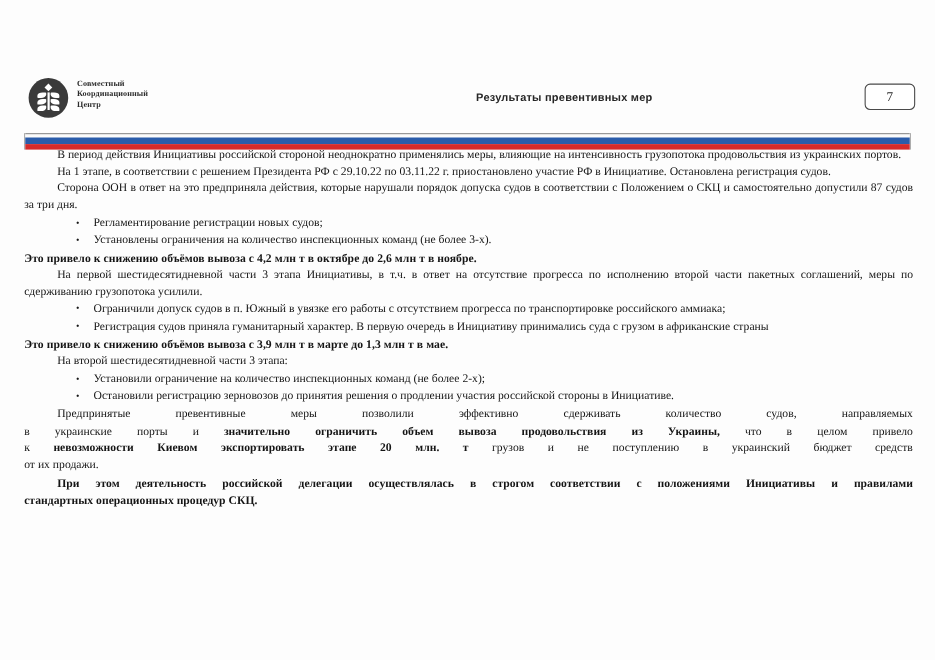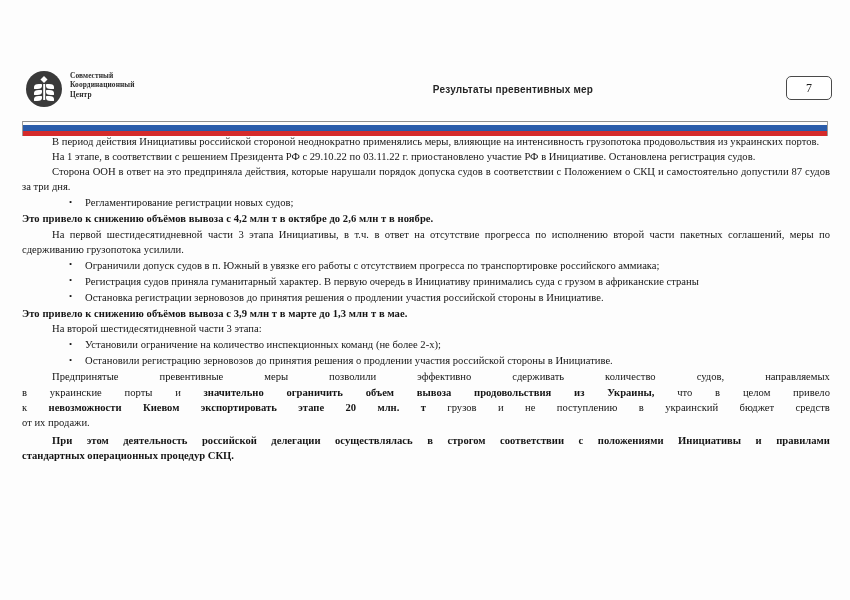--- a/index.html
+++ b/index.html
@@ -234,30 +234,30 @@
   </div>
 
   <div class="content">
 
     <p class="para">В период действия Инициативы российской стороной неоднократно применялись меры, влияющие на интенсивность грузопотока продовольствия из украинских портов.</p>
     <p class="para">На 1 этапе, в соответствии с решением Президента РФ с 29.10.22 по 03.11.22 г. приостановлено участие РФ в Инициативе. Остановлена регистрация судов.</p>
     <p class="para">Сторона ООН в ответ на это предприняла действия, которые нарушали порядок допуска судов в соответствии с Положением о СКЦ и самостоятельно допустили 87 судов за три дня.</p>
 
     <ul class="bullets">
       <li>Регламентирование регистрации новых судов;</li>
+      <li>Установлены ограничения на количество инспекционных команд (не более 3-х).</li>
     </ul>
 
     <p class="bold-line">Это привело к снижению объёмов вывоза с 4,2 млн т в октябре до 2,6 млн т в ноябре.</p>
 
     <p class="para">На первой шестидесятидневной части 3 этапа Инициативы, в т.ч. в ответ на отсутствие прогресса по исполнению второй части пакетных соглашений, меры по сдерживанию грузопотока усилили.</p>
 
     <ul class="bullets">
       <li>Ограничили допуск судов в п. Южный в увязке его работы с отсутствием прогресса по транспортировке российского аммиака;</li>
       <li>Регистрация судов приняла гуманитарный характер. В первую очередь в Инициативу принимались суда с грузом в африканские страны</li>
-      <li>Остановка регистрации зерновозов до принятия решения о продлении участия российской стороны в Инициативе.</li>
     </ul>
 
     <p class="bold-line">Это привело к снижению объёмов вывоза с 3,9 млн т в марте до 1,3 млн т в мае.</p>
 
     <p class="plain-line" style="text-indent:30px">На второй шестидесятидневной части 3 этапа:</p>
 
     <ul class="bullets">
       <li>Установили ограничение на количество инспекционных команд (не более 2-х);</li>
       <li>Остановили регистрацию зерновозов до принятия решения о продлении участия российской стороны в Инициативе.</li>
     </ul>

